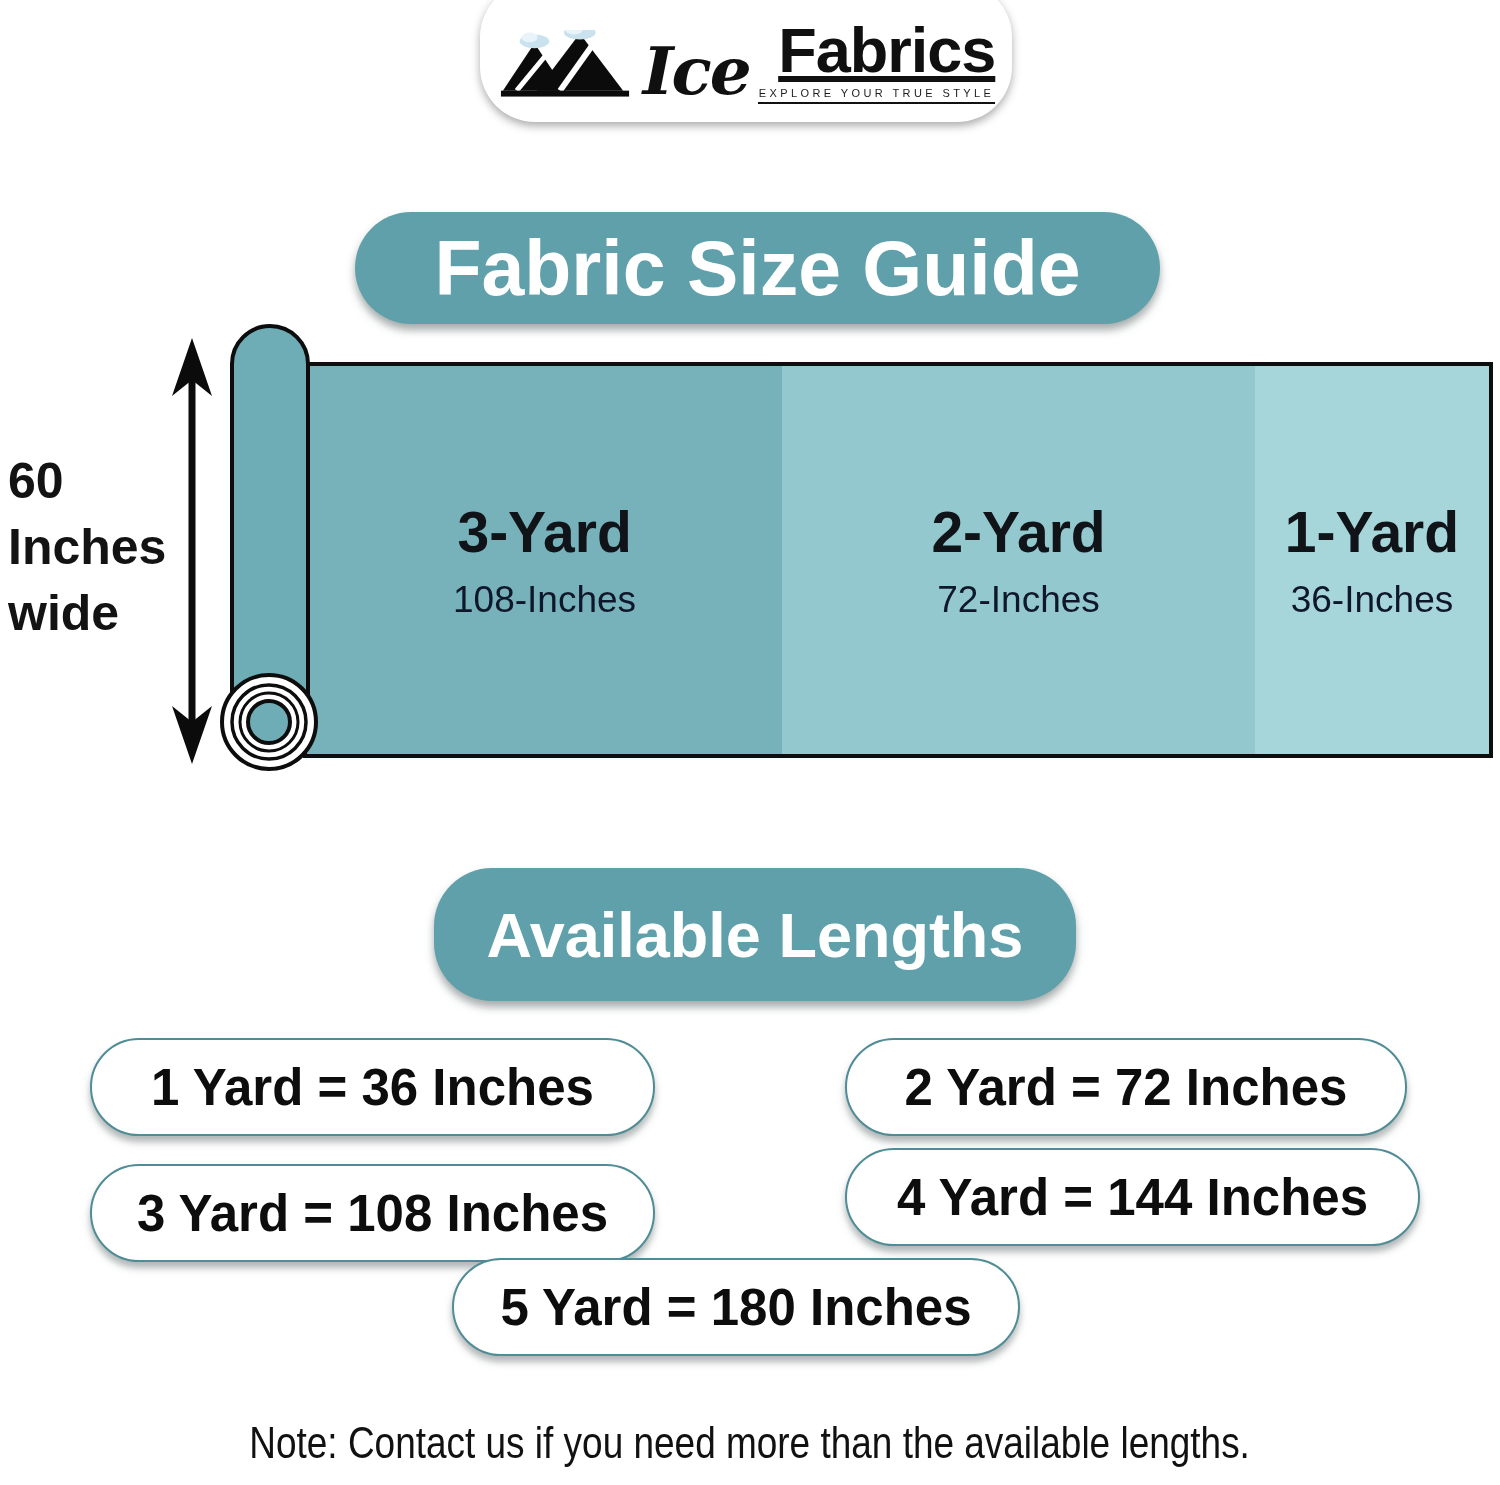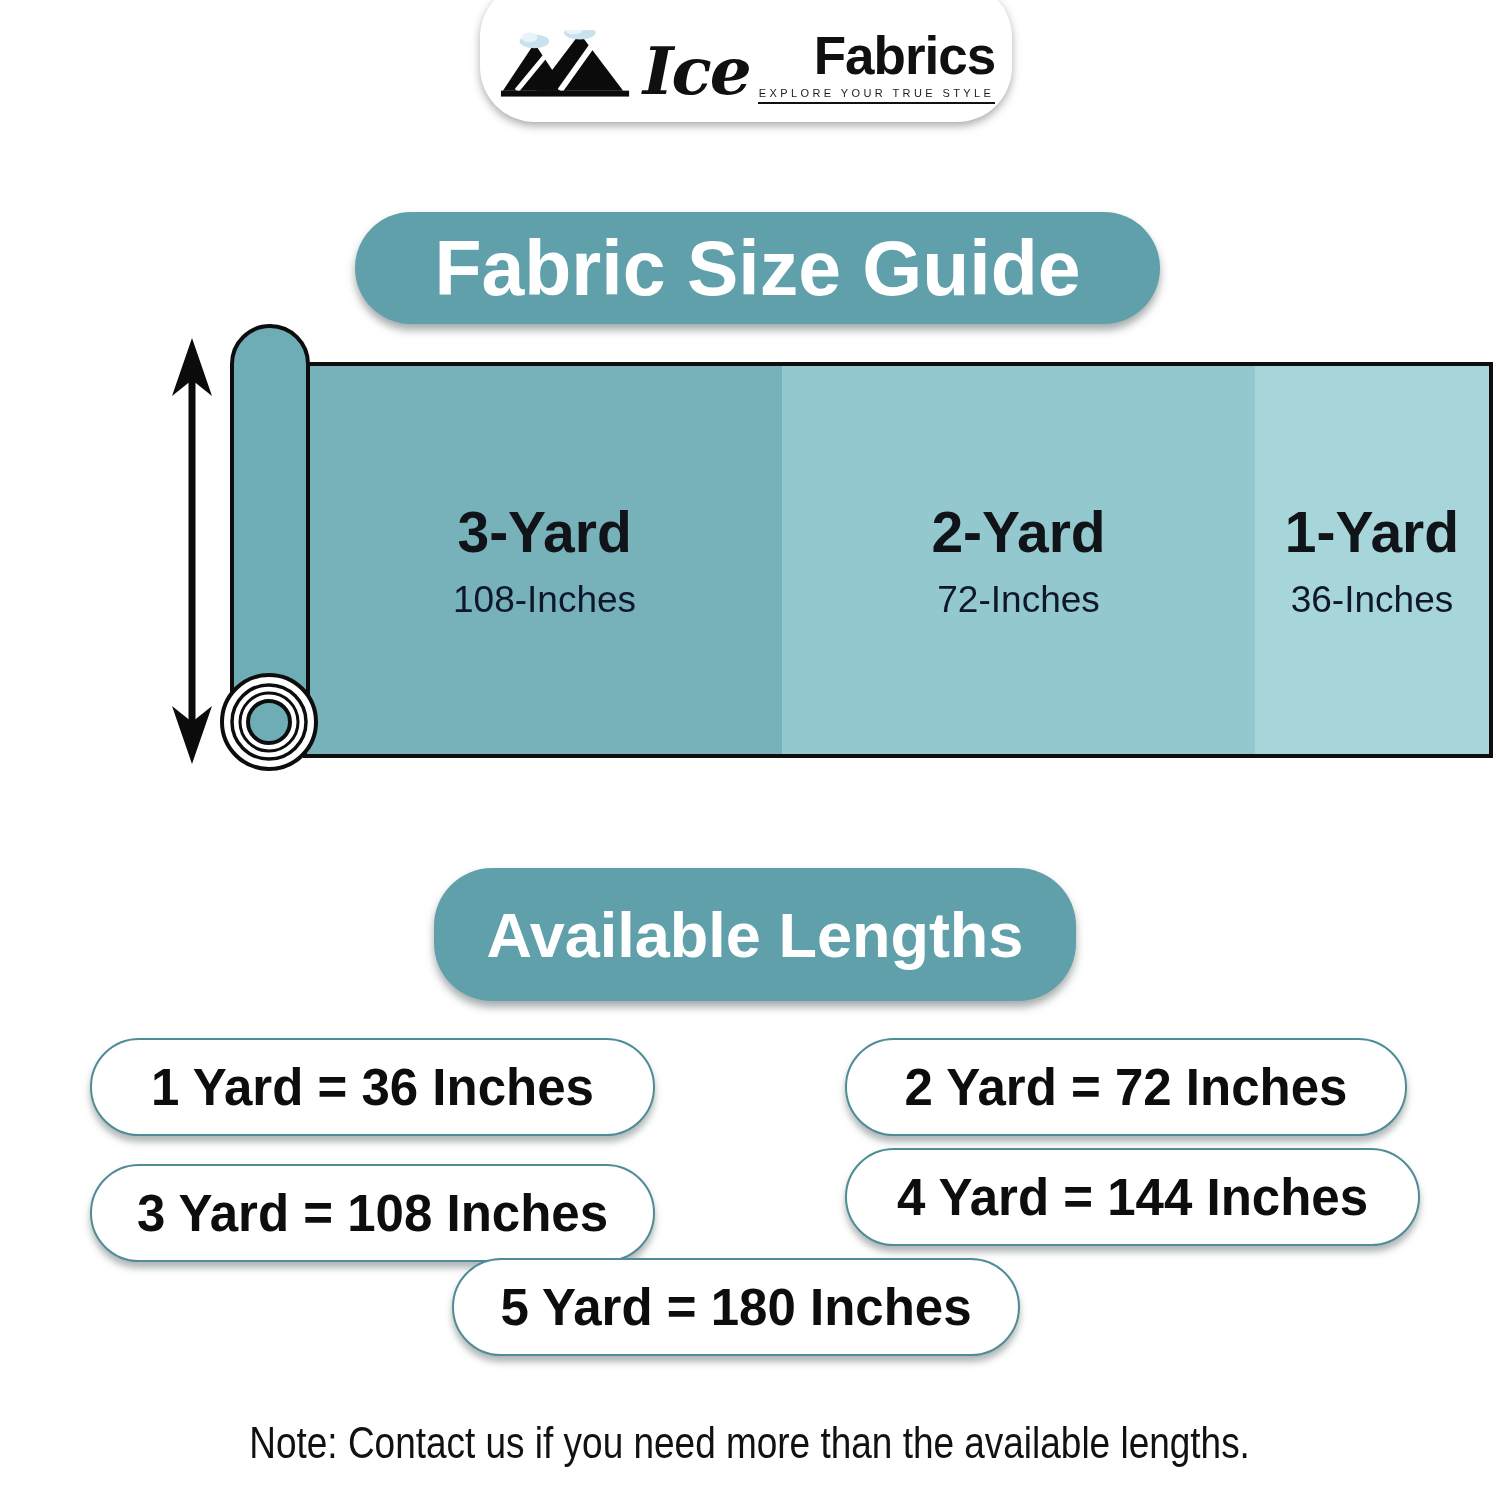--- a/index.html
+++ b/index.html
@@ -16,21 +16,21 @@
     box-shadow:0 4px 9px rgba(70,70,70,.45);
     display:flex; align-items:flex-end; justify-content:center;
     padding-bottom:18px; gap:8px;
   }
   .brand-script {
     font-family:"DejaVu Serif", serif; font-style:italic; font-weight:bold;
     font-size:66px; line-height:1; letter-spacing:-2px;
   }
   .brand-right { display:flex; flex-direction:column; align-items:flex-end; }
   .brand-main {
-    font-size:53px; font-weight:bold; line-height:.95; letter-spacing:-1px;
+    font-size:63px; font-weight:bold; line-height:.95; letter-spacing:-1px;text-decoration:underline;
   }
   .tagline {
     font-size:11px; letter-spacing:3.4px; color:#1c1c1c;
     border-bottom:2px solid #111; padding:2px 1px 3px 1px; margin-top:4px;
     white-space:nowrap;
   }
   
   .heading-pill {
     position:absolute; background:var(--accent);
     border-radius:58px; display:flex; align-items:center; justify-content:center;
@@ -101,20 +101,25 @@
     </svg>
     <span class="brand-script">Ice</span>
     <div class="brand-right">
       <span class="brand-main">Fabrics</span>
       <span class="tagline">EXPLORE YOUR TRUE STYLE</span>
     </div>
   </div>
 
   <div class="heading-pill title-pill">Fabric Size Guide</div>
 
+  <div class="width-label">
+    <div>60</div>
+    <div>Inches</div>
+    <div>wide</div>
+  </div>
 
   <svg class="v-arrow" width="46" height="426" viewBox="0 0 46 426" aria-hidden="true">
     <line x1="23" y1="36" x2="23" y2="390" stroke="#0b0b0b" stroke-width="7"></line>
     <polygon points="23,0 3,58 23,42 43,58" fill="#0b0b0b"></polygon>
     <polygon points="23,426 3,368 23,384 43,368" fill="#0b0b0b"></polygon>
   </svg>
 
   <div class="fabric-sheet">
     <div class="sec sec-0">
       <div class="sec-label">3-Yard</div>

